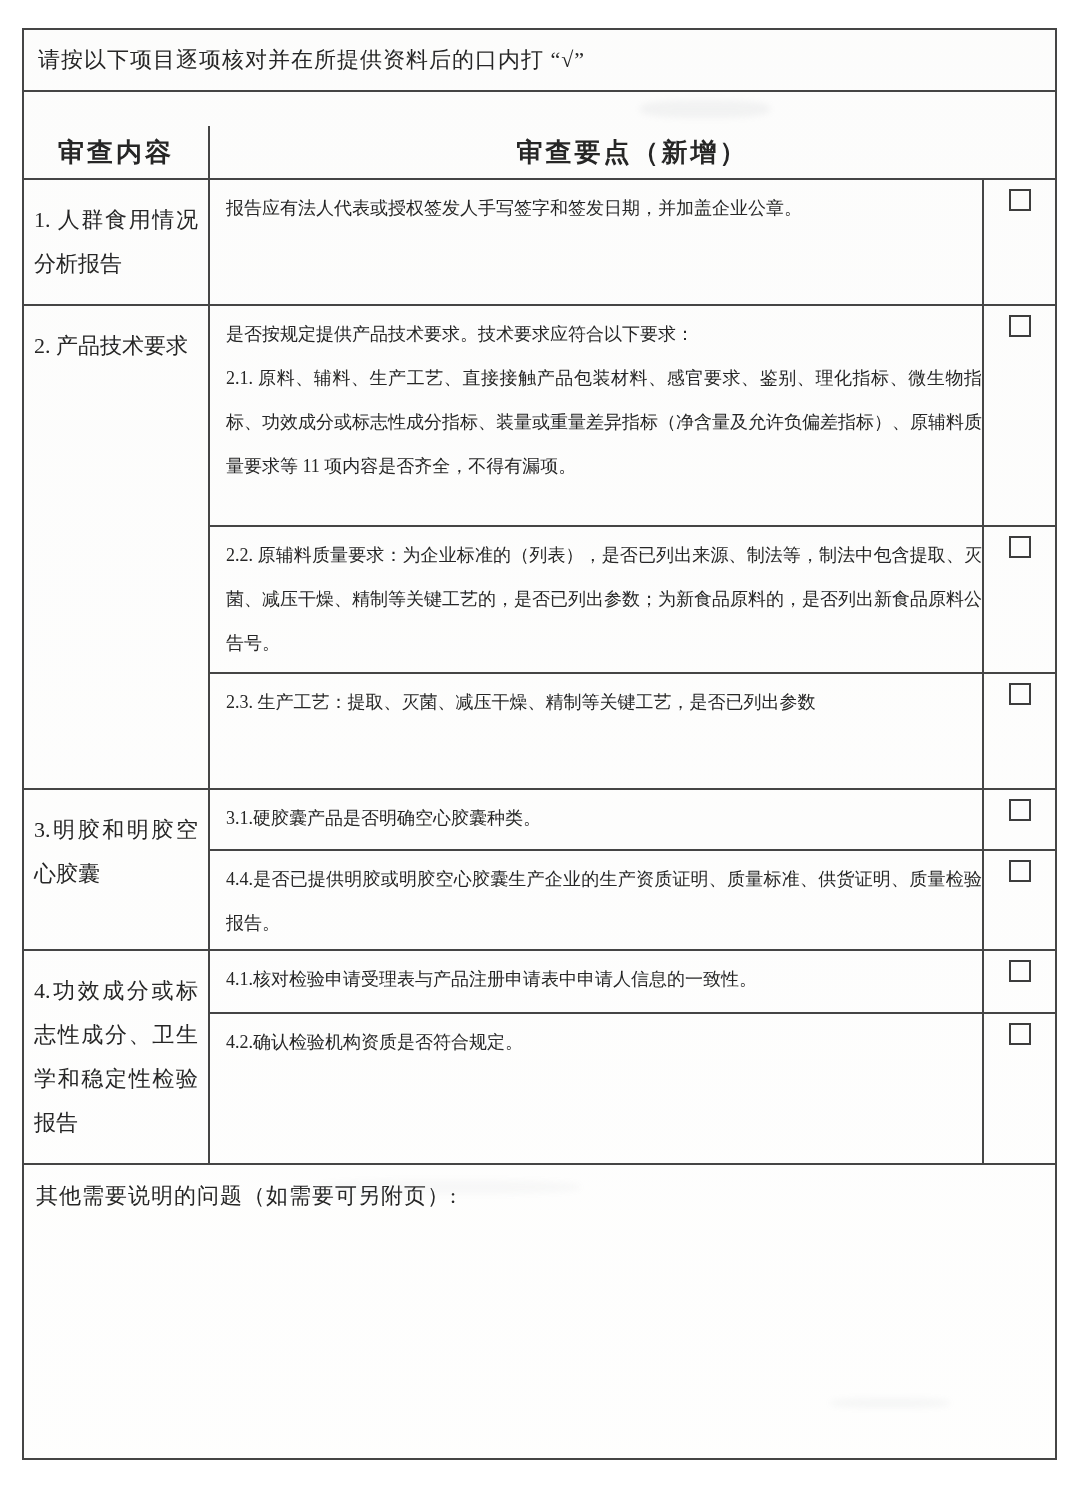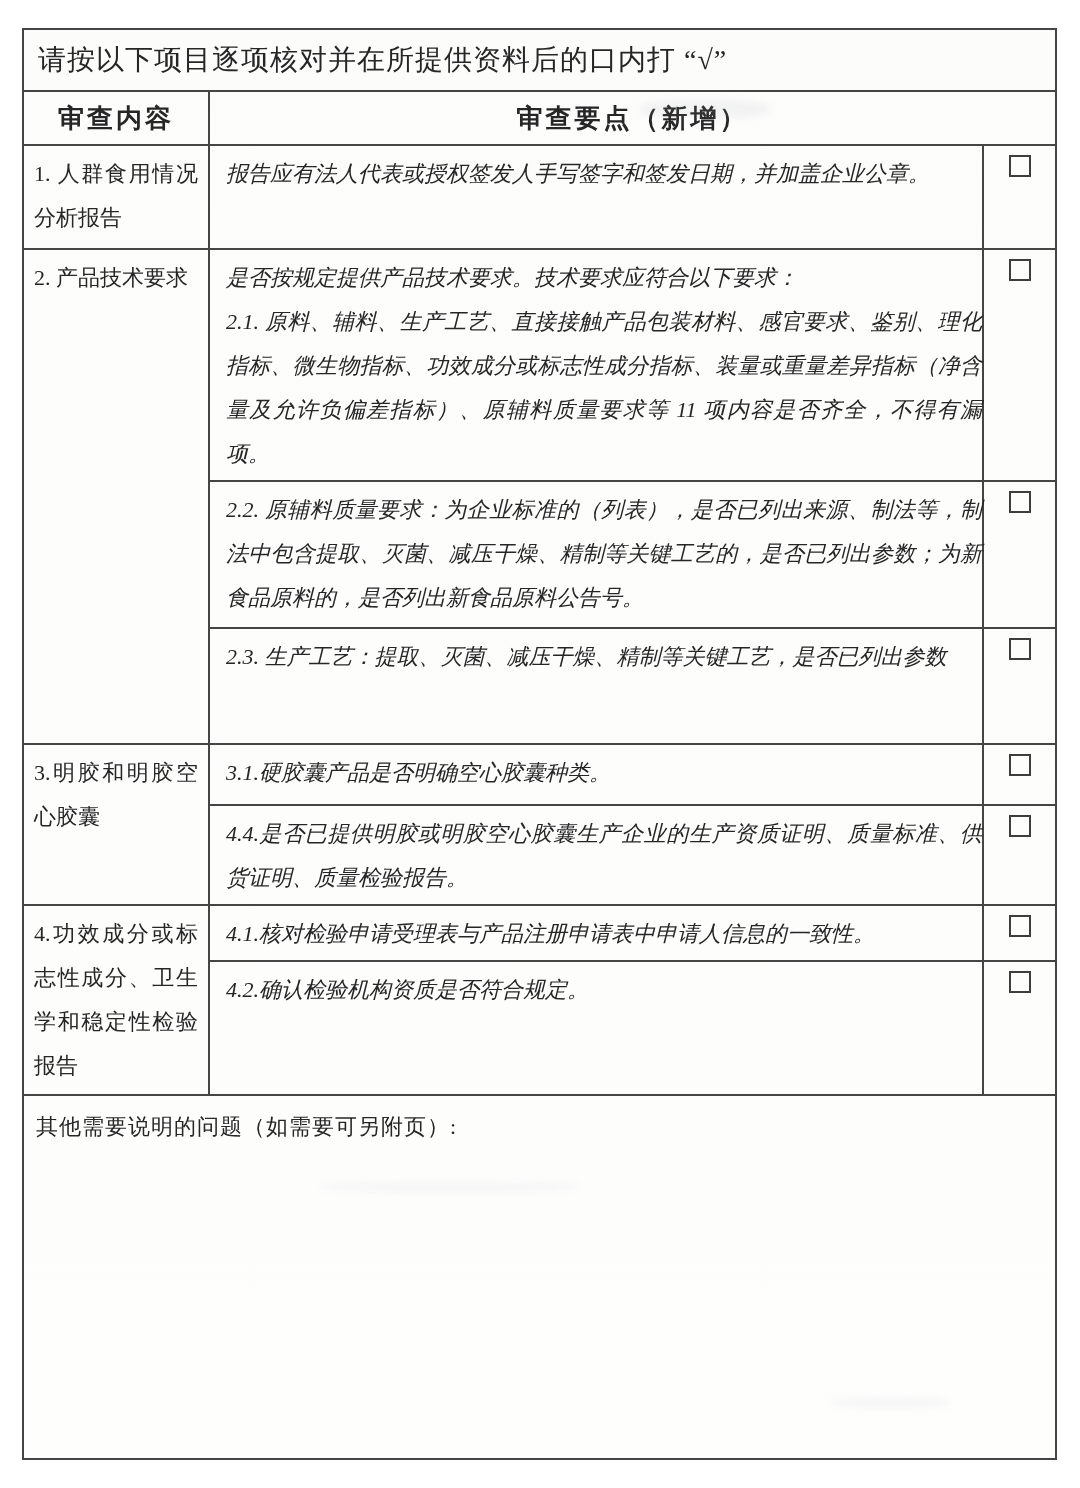--- a/index.html
+++ b/index.html
@@ -18,62 +18,61 @@
     box-sizing:border-box;
     display:flex;flex-direction:column;
     background:
       linear-gradient(rgba(250,250,249,.6),rgba(253,253,252,.6));
   }
   .instruction-row{
     height:62px;min-height:62px;box-sizing:border-box;
     border-bottom:2px solid #454545;
     display:flex;align-items:center;
     padding:0 14px;
-    font-size:28px;letter-spacing:1px;
+    font-size:22px;letter-spacing:1px;
   }
   .title-row{
     height:75px;min-height:75px;box-sizing:border-box;
     border-bottom:2px solid #454545;
     display:flex;align-items:center;justify-content:center;
   }
   .title-row h1{
     margin:0;font-size:32px;font-weight:600;letter-spacing:6px;
   }
   table.review{
-    width:100%;border-collapse:collapse;table-layout:fixed;
+    width:100%;border-collapse:collapse;table-layout:fixed;margin-top:34px;
   }
   table.review th,table.review td{
     border:2px solid #454545;
     box-sizing:border-box;
     vertical-align:top;
     font-weight:normal;
   }
   table.review tr > *:first-child{border-left:none;}
   table.review tr > *:last-child{border-right:none;}
   table.review thead th{border-top:none;}
   col.c1{width:185px;}
   col.c3{width:72px;}
   thead tr{height:53px;}
   thead th{
     vertical-align:middle !important;
     text-align:center;
     font-size:26px;font-weight:700 !important;letter-spacing:3px;
   }
   td.content{
     vertical-align:middle;
-    padding:6px 10px;
+    padding:18px 10px;
     font-size:22px;line-height:44px;
     text-align:justify;
   }
   td.point{
     padding:6px 0 4px 16px;
-    font-size:22px;line-height:44px;
+    font-size:18px;line-height:44px;
     white-space:pre-line;
     text-align:justify;
-    font-style:italic;
   }
   td.check{
     text-align:center;
     padding-top:9px;
   }
   .cb{
     display:inline-block;
     width:22px;height:22px;
     border:2px solid #3d3d3d;
     box-sizing:border-box;

